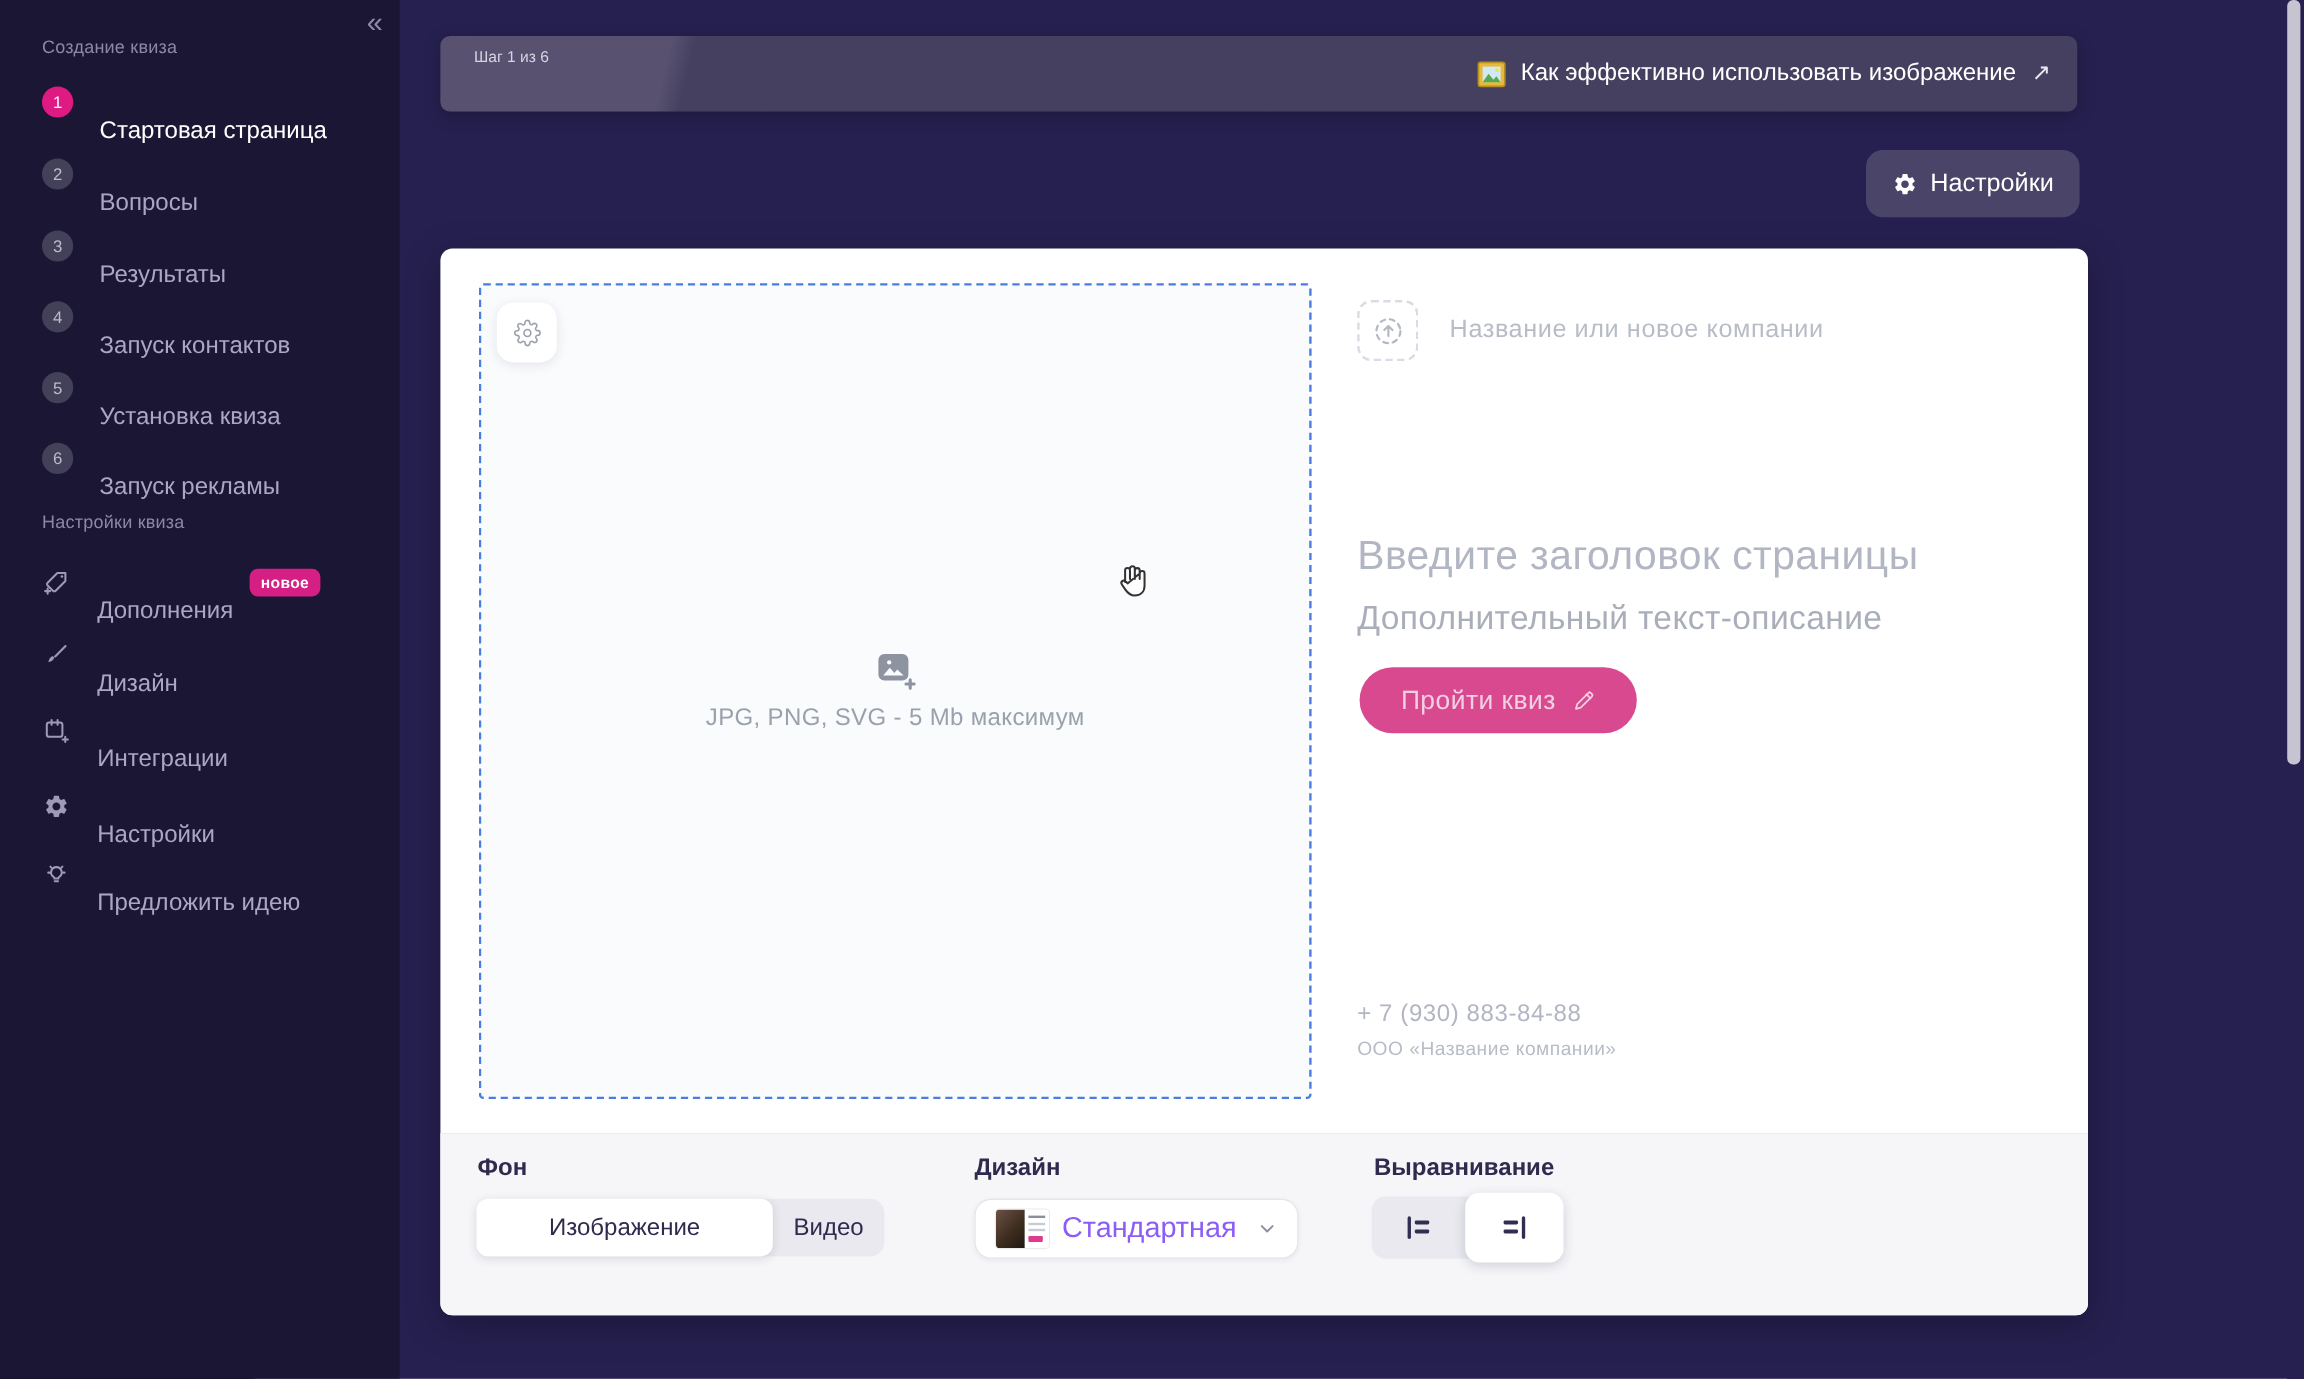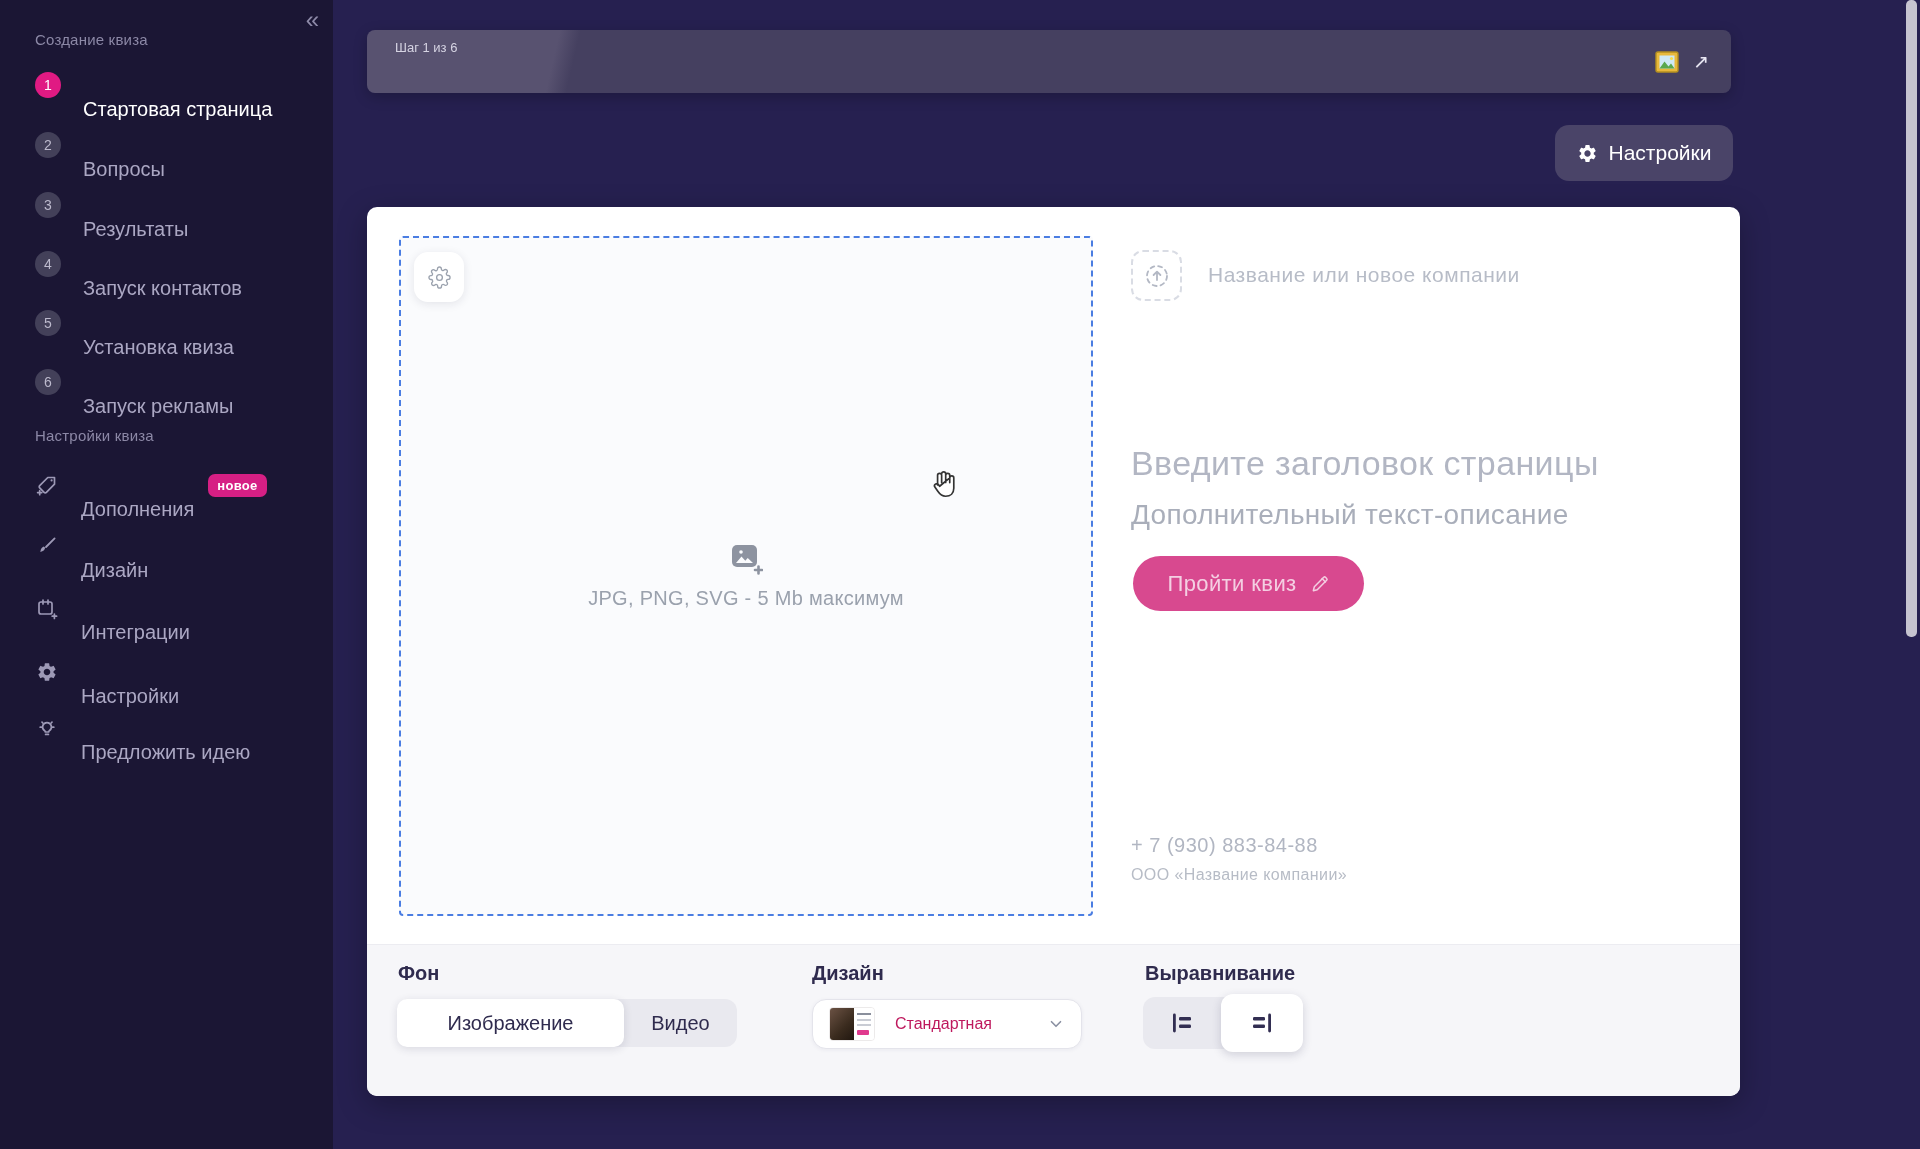--- a/index.html
+++ b/index.html
@@ -91,34 +91,34 @@
   #card-footer {
     position:absolute; left:0; top:737px; width:100%; height:152px;
     background:#f6f6f9; border-top:1px solid #ececf1; border-radius:0 0 10px 10px;
   }
   .ctrl-label { position:absolute; top:17px; font-size:20px; color:#2f2b4e;font-weight:bold; }
   #bg-toggle {
     position:absolute; left:30px; top:54px; width:340px; height:48px;
     background:#e9e9ef; border-radius:12px; display:flex; align-items:center;
   }
   .seg { height:100%; display:flex; align-items:center; justify-content:center; font-size:20px; color:#2f2b4e; cursor:pointer; }
-  .seg.active { width:227px; background:#fff; border-radius:10px; box-shadow:0 2px 8px rgba(40,40,80,.14); }
+  .seg.active { width:247px; background:#fff; border-radius:10px; box-shadow:0 2px 8px rgba(40,40,80,.14); }
   .seg.rest { flex:1; }
   #design-select {
     position:absolute; left:445px; top:54px; width:270px; height:50px;
     background:#fff; border:1px solid #e4e4eb; border-radius:14px;
     display:flex; align-items:center; padding:0 16px; cursor:pointer;
     box-shadow:0 1px 4px rgba(40,40,80,.06);
   }
   .design-thumb { width:46px; height:34px; border-radius:4px; overflow:hidden; display:flex; border:1px solid #eceaea; flex:0 0 46px; }
   .thumb-photo { width:55%; background:linear-gradient(135deg,#6b5244 0%,#3a2b1e 60%,#211710 100%); }
   .thumb-page { flex:1; background:#fff; position:relative; }
   .thumb-line { position:absolute; left:3px; right:3px; height:2px; background:#c9ccd4; }
   .thumb-btn { position:absolute; left:3px; width:12px; height:5px; background:#e03a8e; border-radius:1px; }
-  #design-select .lbl { margin-left:20px; font-size:16px; color:#be185d; }
+  #design-select .lbl { margin-left:10px; font-size:24px; color:#8b5cf6; }
   #design-select .chev { margin-left:auto; display:flex; }
   #align-group {
     position:absolute; left:776px; top:52px; width:160px; height:52px;
     background:#e9e9ef; border-radius:12px; display:flex;
   }
   .align-btn { width:80px; height:52px; display:flex; align-items:center; justify-content:center; cursor:pointer; }
   .align-btn.active {
     width:84px; height:58px; margin-top:-3px; background:#fff; border-radius:12px;
     box-shadow:0 3px 10px rgba(40,40,80,.18);
   }
@@ -215,20 +215,21 @@
   <div class="topbar-step">Шаг 1 из 6</div>
   <div class="help-link">
     <span style="display:flex">
       <svg width="26" height="26" viewBox="0 0 26 26">
         <rect x="2" y="3" width="22" height="20" rx="2" fill="#e8b93c" stroke="#b5901f" stroke-width="1.4"></rect>
         <rect x="5.5" y="6.5" width="15" height="13" fill="#cfe9f5"></rect>
         <path d="M5.5 19.5l5-7 4 5 2.5-3 3.5 5z" fill="#5aa84e"></path>
         <circle cx="17.5" cy="9.5" r="1.6" fill="#f4e04d"></circle>
       </svg>
     </span>
+    <span class="help-label">Как эффективно использовать изображение</span>
     <span class="help-arrow">↗</span>
   </div>
 </div>
 
 <div id="settings-btn">
   <span style="display:flex">
     <svg width="21" height="21" viewBox="0 0 24 24" fill="#ffffff">
       <path d="M19.14 12.94c.04-.3.06-.61.06-.94 0-.32-.02-.64-.07-.94l2.03-1.58a.49.49 0 0 0 .12-.61l-1.92-3.32a.49.49 0 0 0-.59-.22l-2.39.96c-.5-.38-1.03-.7-1.62-.94l-.36-2.54a.48.48 0 0 0-.48-.41h-3.84a.48.48 0 0 0-.48.41l-.36 2.54c-.59.24-1.13.57-1.62.94l-2.39-.96a.49.49 0 0 0-.59.22L2.72 8.87c-.12.21-.08.47.12.61l2.03 1.58c-.05.3-.09.63-.09.94s.02.64.07.94l-2.03 1.58a.49.49 0 0 0-.12.61l1.92 3.32c.12.22.37.29.59.22l2.39-.96c.5.38 1.03.7 1.62.94l.36 2.54c.05.24.24.41.48.41h3.84c.24 0 .44-.17.48-.41l.36-2.54c.59-.24 1.13-.56 1.62-.94l2.39.96c.22.08.47 0 .59-.22l1.92-3.32a.49.49 0 0 0-.12-.61l-2.01-1.58zM12 15.6c-1.98 0-3.6-1.62-3.6-3.6s1.62-3.6 3.6-3.6 3.6 1.62 3.6 3.6-1.62 3.6-3.6 3.6z"></path>
     </svg>
   </span>

